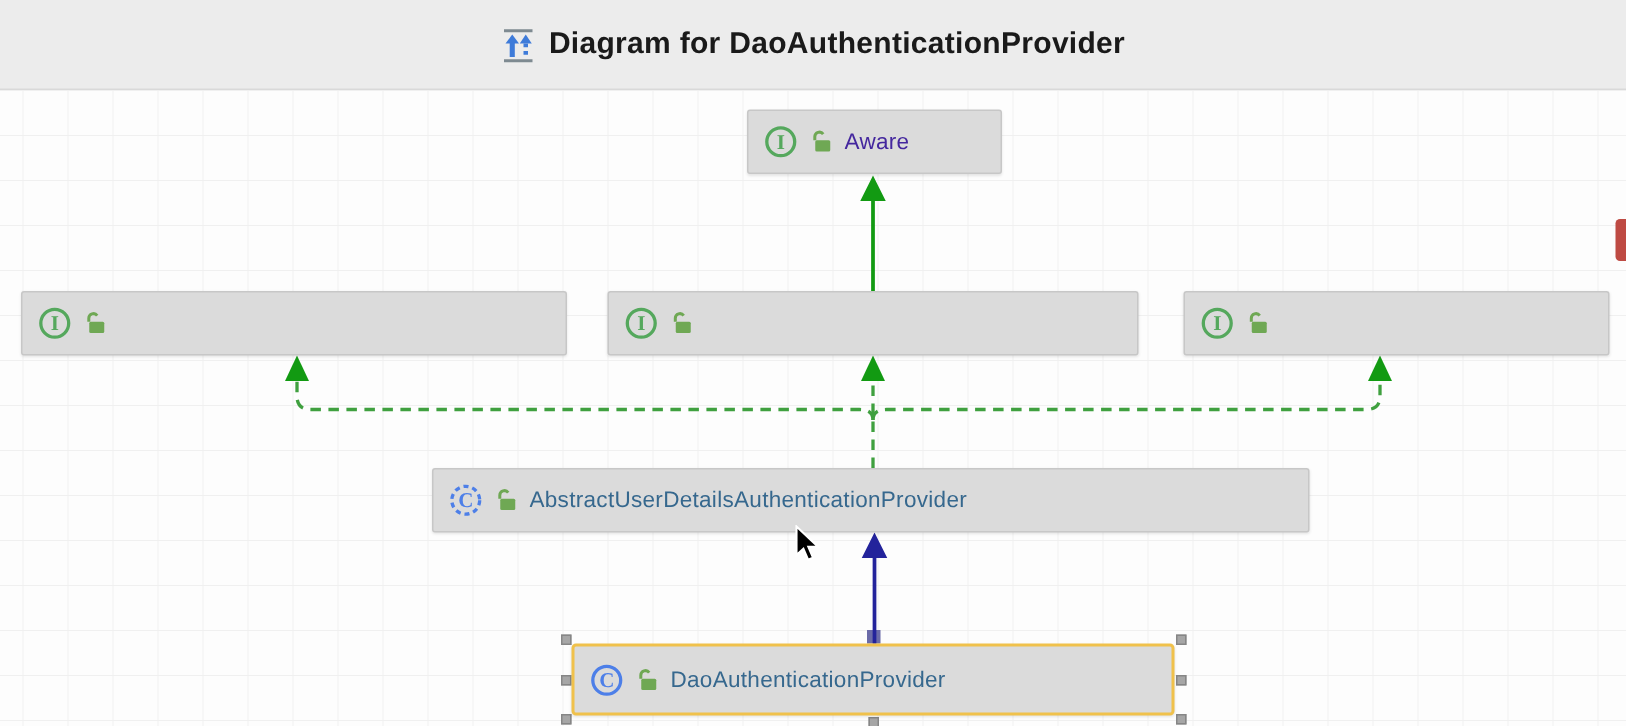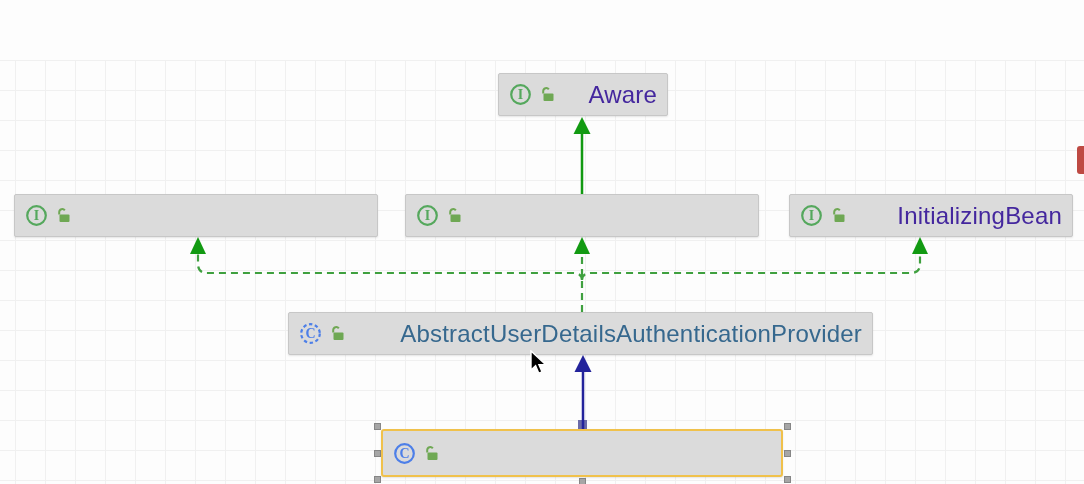--- a/index.html
+++ b/index.html
@@ -30,21 +30,21 @@
 
   
   .node {
     position:absolute; height:43px;
     background:var(--node-bg);
     border:1px solid var(--node-border);
     border-radius:2px;
     box-shadow:0 1px 2px rgba(0,0,0,0.10);
     display:flex; align-items:center; padding:0 10px; gap:7px;
   }
-  .node .label { flex:1; text-align:right; font-size:24px; letter-spacing:0.2px; white-space:nowrap; overflow:hidden; }
+  .node .label { flex:1; text-align:left; font-size:15px; letter-spacing:0.2px; white-space:nowrap; overflow:hidden; }
   .node.interface .label { color:var(--interface-text); }
   .node.class .label, .node.abstract-class .label { color:var(--class-text); }
   .node.selected {
     border:2px solid var(--selection-border);
     border-radius:3px;
     height:48px;
   }
   .icon { display:inline-flex; align-items:center; justify-content:center; }
 
   
@@ -67,20 +67,33 @@
 </style>
 </head>
 <body>
 
 <div id="app">
 
   <div class="canvas">
     
   </div>
 
+  <div class="titlebar">
+    <span class="icon">
+      <svg width="23" height="26" viewBox="0 0 23 26">
+        <line x1="2" y1="3.5" x2="21" y2="3.5" stroke="#7E8A91" stroke-width="2"></line>
+        <line x1="2" y1="23.5" x2="21" y2="23.5" stroke="#7E8A91" stroke-width="2"></line>
+        <polygon points="7.5,6 3,12 12,12" fill="#3E7BD9"></polygon>
+        <rect x="5.8" y="11" width="3.4" height="10" fill="#3E7BD9"></rect>
+        <polygon points="16.5,6 12.5,12 20.5,12" fill="#3E7BD9"></polygon>
+        <line x1="16.5" y1="12" x2="16.5" y2="21" stroke="#3E7BD9" stroke-width="3" stroke-dasharray="2.5,2.5"></line>
+      </svg>
+    </span>
+    <span class="title">Diagram for DaoAuthenticationProvider</span>
+  </div>
 
   <div class="handle" style="left:374px; top:423px;"></div>
   <div class="handle" style="left:579px; top:421px;"></div>
   <div class="handle" style="left:784px; top:423px;"></div>
   <div class="handle" style="left:374px; top:450px;"></div>
   <div class="handle" style="left:784px; top:450px;"></div>
   <div class="handle" style="left:374px; top:476px;"></div>
   <div class="handle" style="left:579px; top:478px;"></div>
   <div class="handle" style="left:784px; top:476px;"></div>
 
@@ -165,21 +178,20 @@
         <circle cx="11.5" cy="11.5" r="9.3" fill="none" style="stroke:var(--interface-icon-green);" stroke-width="2.2"></circle>
         <text x="11.5" y="16.3" text-anchor="middle" font-family="Liberation Serif, serif" font-size="14" font-weight="bold" style="fill:var(--interface-icon-green);">I</text>
       </svg>
     </span>
     <span class="icon">
       <svg width="17" height="17" viewBox="0 0 17 17">
         <path d="M4.2,7.5 V5.2 A3.1,3.1 0 0 1 9.8,3.4" fill="none" style="stroke:var(--lock-green);" stroke-width="2"></path>
         <rect x="4.5" y="7.5" width="10" height="7.5" rx="1" style="fill:var(--lock-green);"></rect>
       </svg>
     </span>
-    <span class="label">InitializingBean</span>
   </div>
 
   <div class="node abstract-class" style="left:288px; top:312px; width:585px;">
     <span class="icon">
       <svg width="23" height="23" viewBox="0 0 23 23">
         <circle cx="11.5" cy="11.5" r="9.3" fill="none" style="stroke:var(--class-icon-blue);" stroke-width="2.2" stroke-dasharray="3.4,2.6"></circle>
         <text x="11.5" y="16.3" text-anchor="middle" font-family="Liberation Serif, serif" font-size="14" font-weight="bold" style="fill:var(--class-icon-blue);">C</text>
       </svg>
     </span>
     <span class="icon">
@@ -197,20 +209,21 @@
         <circle cx="11.5" cy="11.5" r="9.3" fill="none" style="stroke:var(--class-icon-blue);" stroke-width="2.2"></circle>
         <text x="11.5" y="16.3" text-anchor="middle" font-family="Liberation Serif, serif" font-size="14" font-weight="bold" style="fill:var(--class-icon-blue);">C</text>
       </svg>
     </span>
     <span class="icon">
       <svg width="17" height="17" viewBox="0 0 17 17">
         <path d="M4.2,7.5 V5.2 A3.1,3.1 0 0 1 9.8,3.4" fill="none" style="stroke:var(--lock-green);" stroke-width="2"></path>
         <rect x="4.5" y="7.5" width="10" height="7.5" rx="1" style="fill:var(--lock-green);"></rect>
       </svg>
     </span>
+    <span class="label">DaoAuthenticationProvider</span>
   </div>
 
   <div class="cursor">
     <svg width="20" height="26" viewBox="0 0 20 26">
       <path d="M2,1 L2,20 L6.6,15.8 L9.8,23.2 L13,21.8 L9.9,14.6 L16.5,14.6 Z" fill="#000000" stroke="#FFFFFF" stroke-width="1.4"></path>
     </svg>
   </div>
 
   <div class="error-stripe"></div>
 

